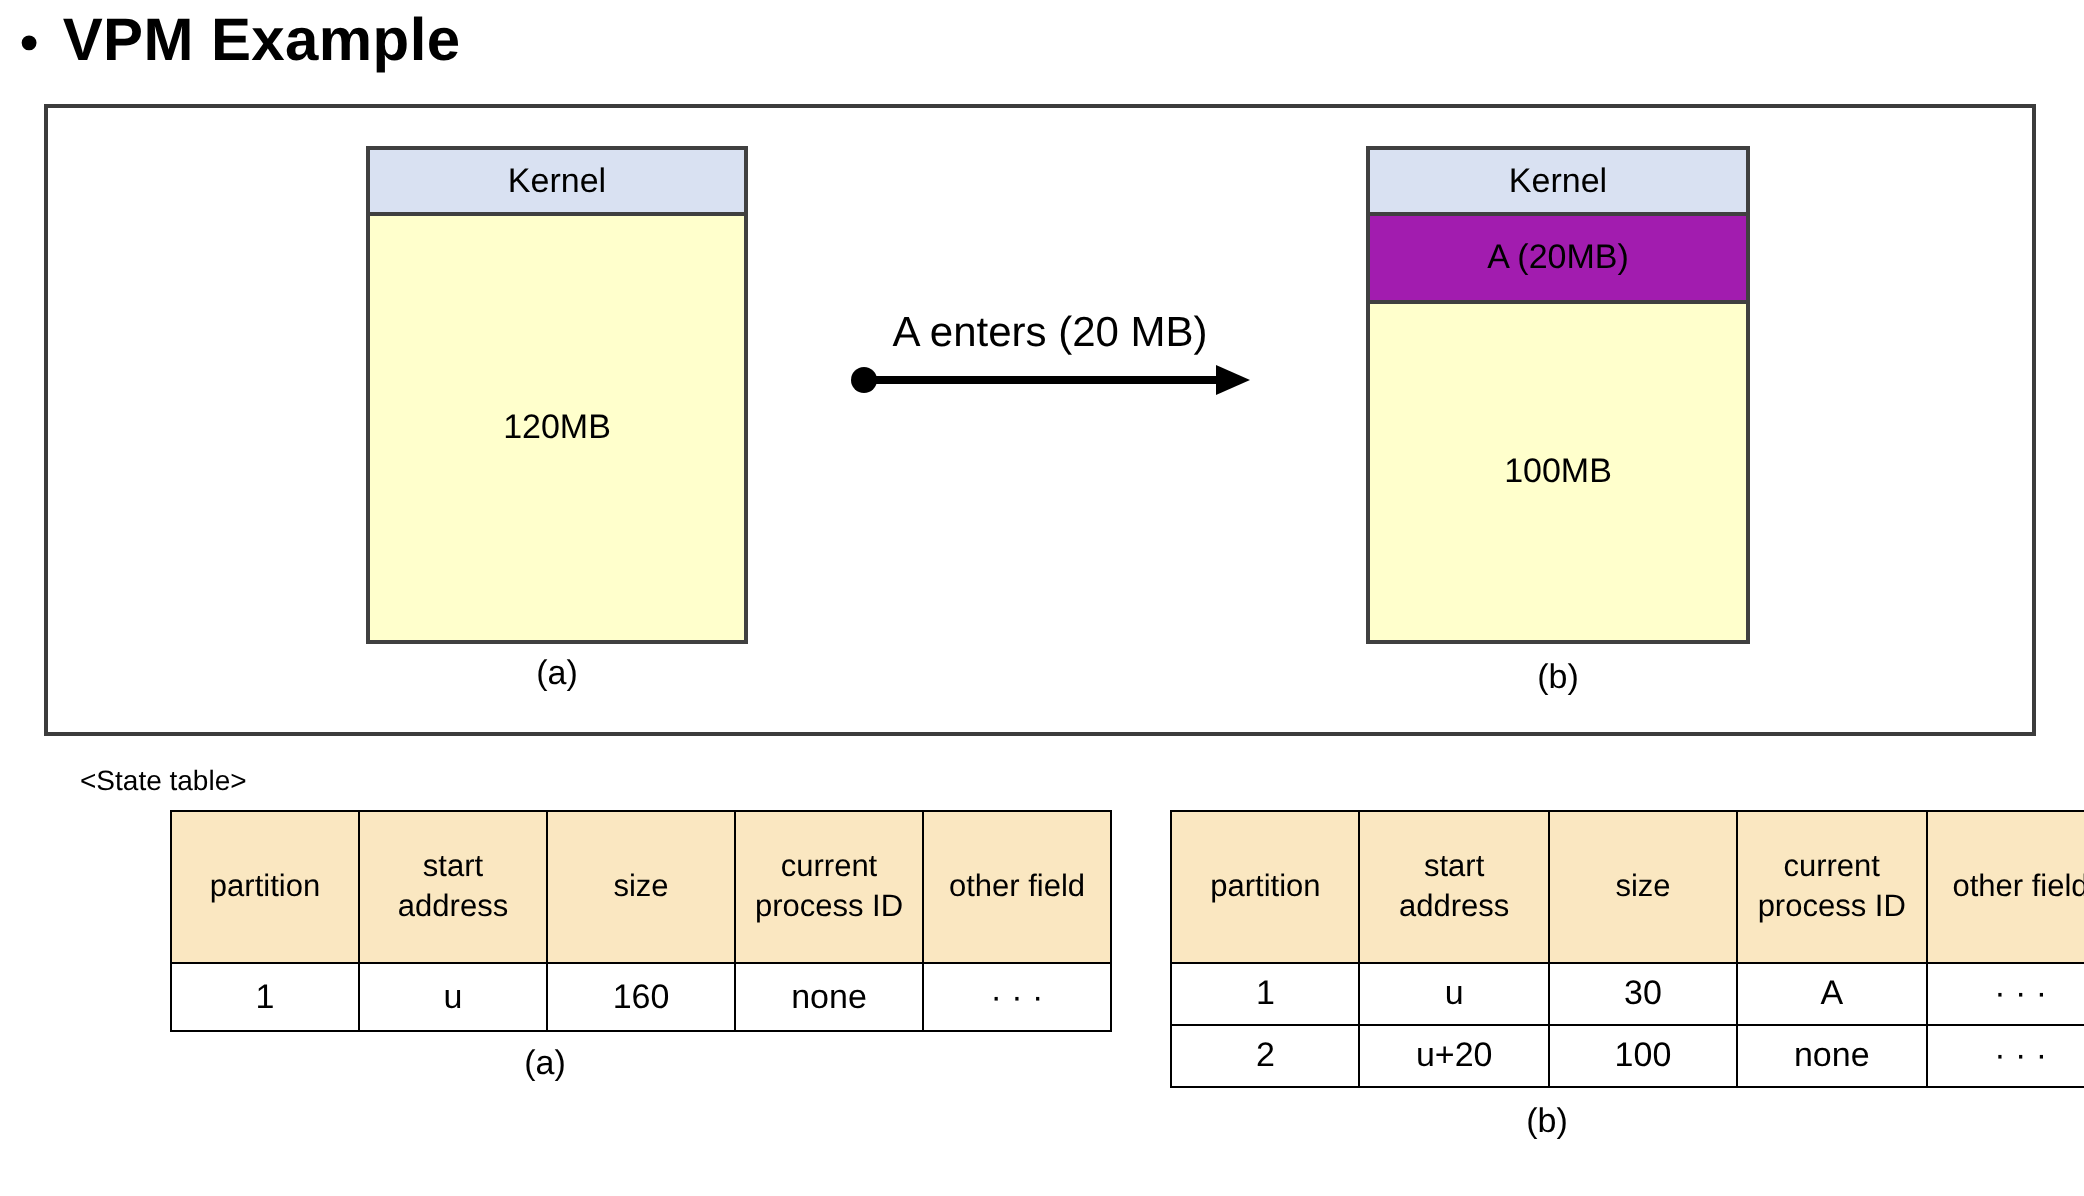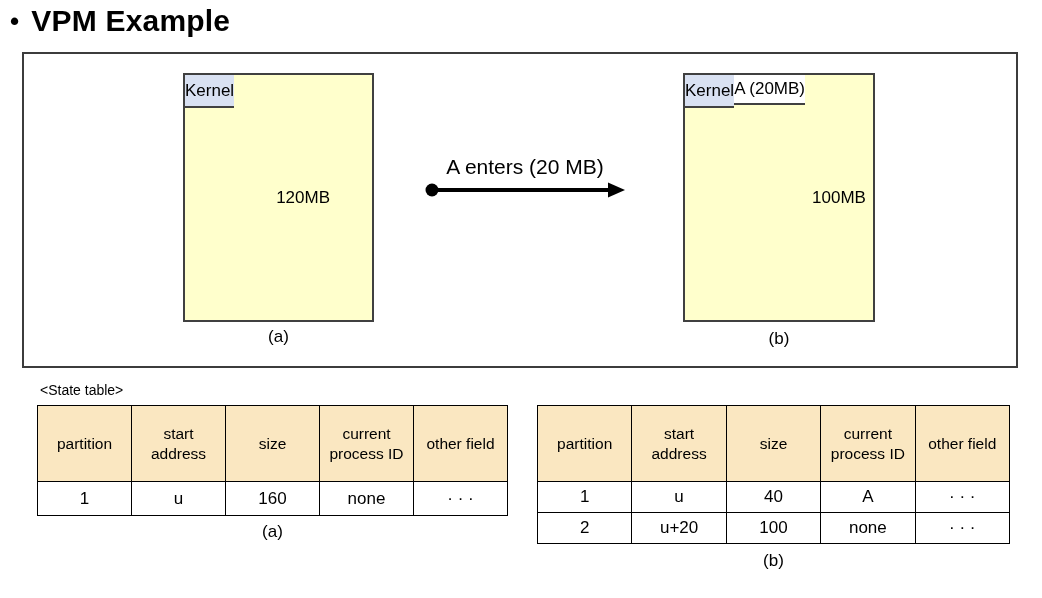--- a/index.html
+++ b/index.html
@@ -9,41 +9,41 @@
 
   .title { position:absolute; left:10px; top:4px; font-size:30px; font-weight:bold;
     letter-spacing:0.2px; display:flex; align-items:center; gap:12px; }
   .title .bullet { font-size:26px; line-height:1; }
 
   .frame { position:absolute; left:22px; top:52px; width:996px; height:316px;
     border:2px solid #3c3c3c; background:#fff; }
 
   
   .membox { position:absolute; border:2px solid #404040; background:#FFFFCC;
-    display:flex; }
+    display:flex; flex-direction:column; }
   .seg-kernel { flex:none; height:33px; background:#D9E1F2; border-bottom:2px solid #404040;
     display:flex; align-items:center; justify-content:center; font-size:17px; }
-  .seg-proc { flex:none; height:30px; background:#ffffff; border-bottom:2px solid #404040;
+  .seg-proc { flex:none; height:44px; background:#a21caf; border-bottom:2px solid #404040;
     display:flex; align-items:center; justify-content:center; font-size:17px; }
   .seg-free { flex:1; display:flex; align-items:center; justify-content:center; font-size:17px; }
 
   .caption { position:absolute; text-align:center; font-size:17px; }
 
   .mem-a { left:183px; top:73px; width:191px; height:249px; }
   .cap-a1 { left:183px; top:327px; width:191px; }
   .mem-b { left:683px; top:73px; width:192px; height:249px; }
   .cap-b1 { left:683px; top:329px; width:192px; }
 
   .arrow-label { position:absolute; left:415px; top:155px; width:220px;
     text-align:center; font-size:21px; }
   .arrow-svg { position:absolute; left:424px; top:179px; }
 
   .state-label { position:absolute; left:40px; top:382px; font-size:14px; }
 
-  .stbl-wrap { position:absolute; }
+  .stbl-wrap { position:absolute;margin-left:48px; }
   .stbl-a { left:37px; top:405px; width:471px; }
   .stbl-b { left:537px; top:405px; width:473px; }
   table.stbl { width:100%; border-collapse:collapse; table-layout:fixed; }
   table.stbl th, table.stbl td { border:1.5px solid #000; text-align:center;
     vertical-align:middle; padding:1px 2px; }
   table.stbl th { background:#FAE7C1; font-weight:normal; font-size:15.5px;
     line-height:1.25; height:76px; }
   table.stbl td { background:#fff; font-size:17px; }
   .stbl-a td { height:34px; }
   .stbl-b td { height:31px; }
@@ -117,21 +117,21 @@
           <th>start address</th>
           <th>size</th>
           <th>current process ID</th>
           <th>other field</th>
         </tr>
       </thead>
       <tbody>
         <tr>
           <td>1</td>
           <td>u</td>
-          <td>40</td>
+          <td>30</td>
           <td>A</td>
           <td>· · ·</td>
         </tr>
         <tr>
           <td>2</td>
           <td>u+20</td>
           <td>100</td>
           <td>none</td>
           <td>· · ·</td>
         </tr>

